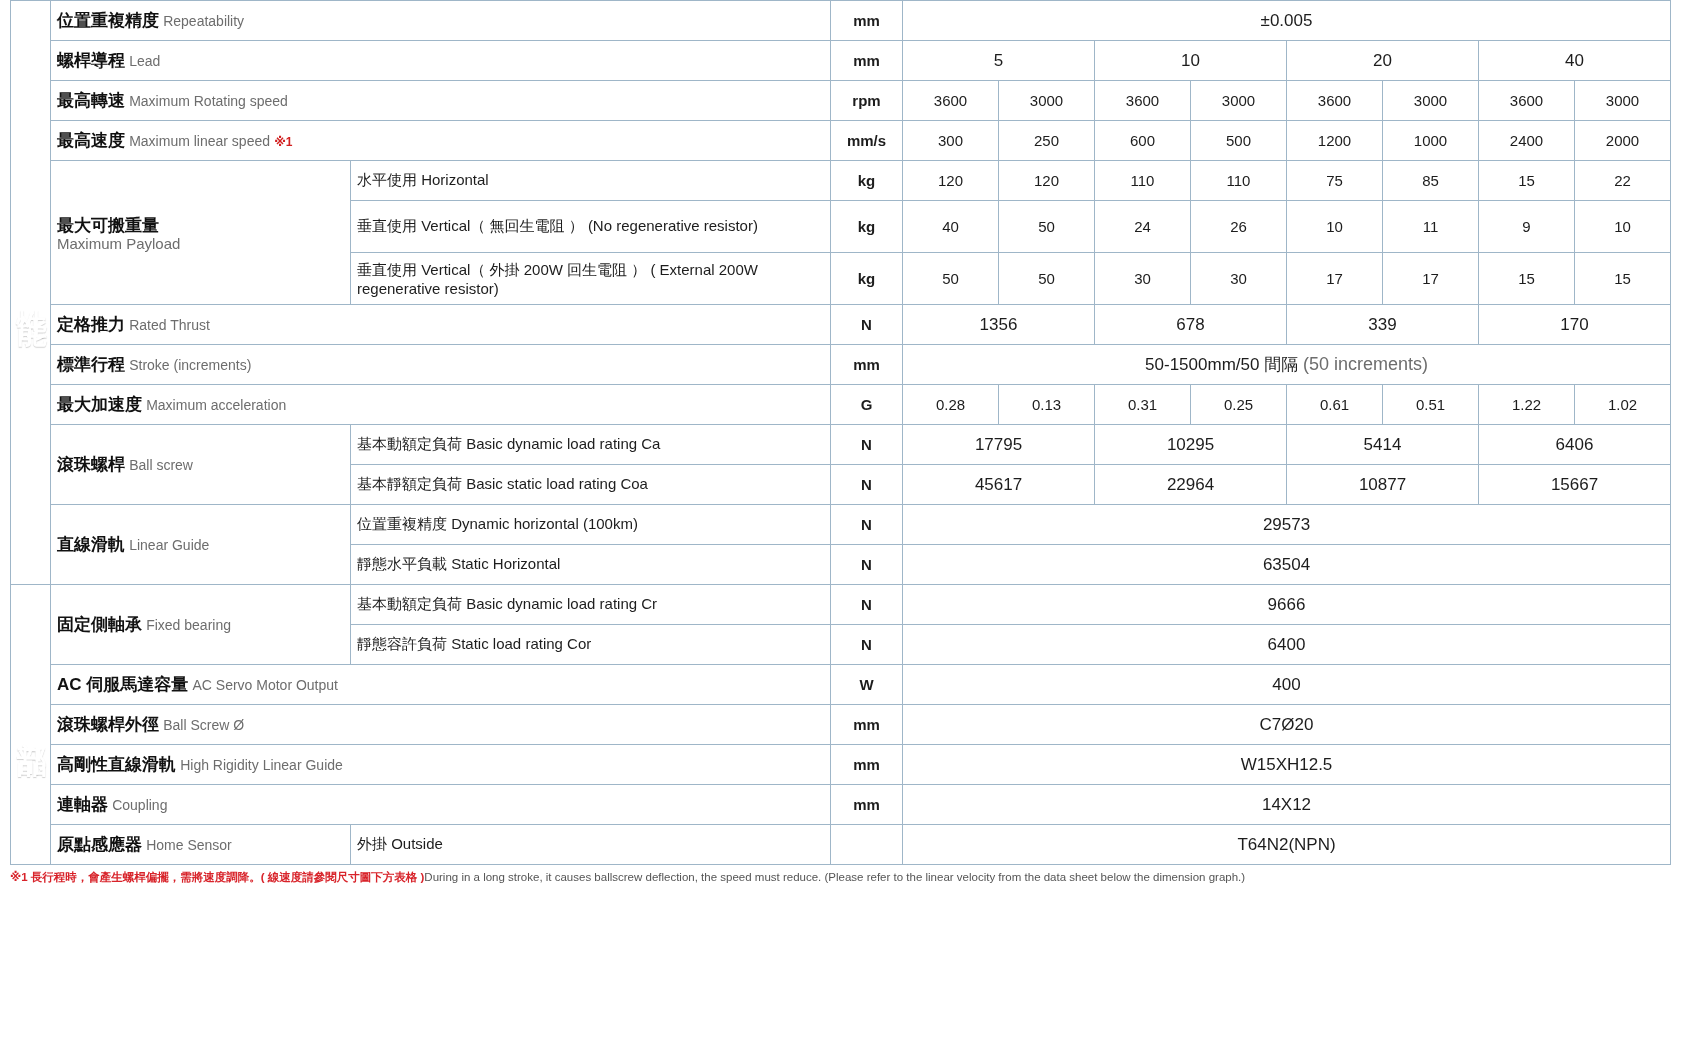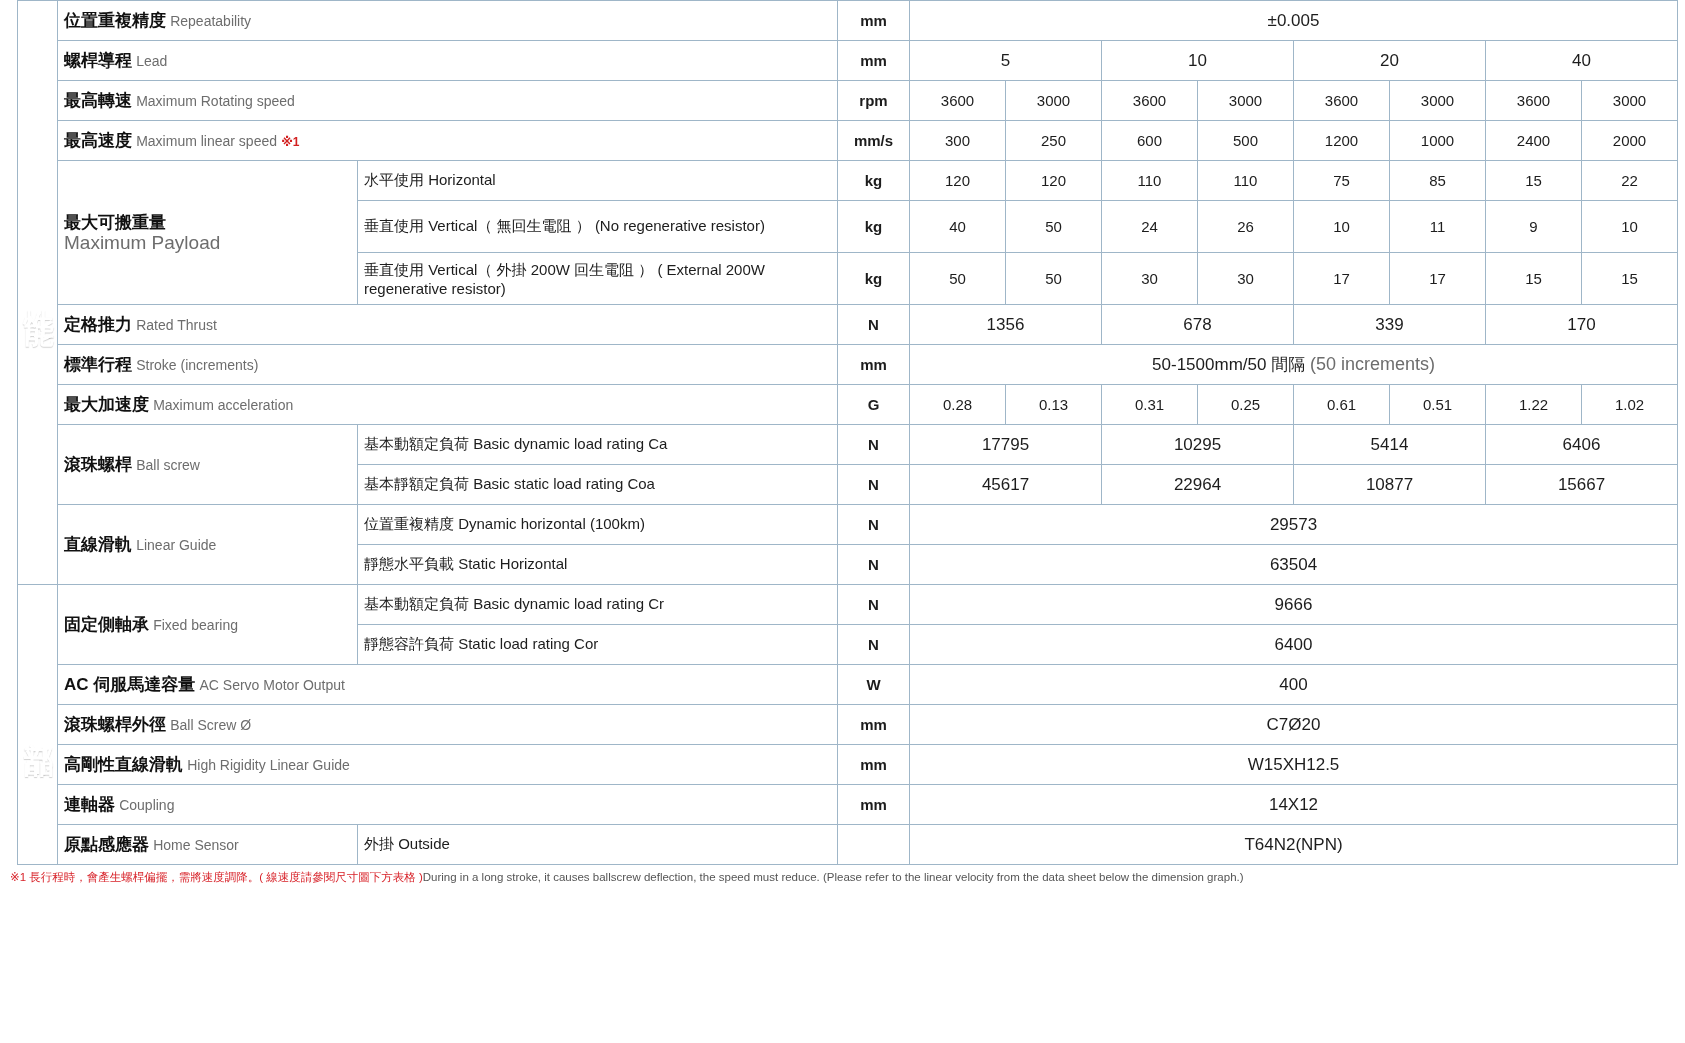--- a/index.html
+++ b/index.html
@@ -31,21 +31,20 @@
   }
   .header .hsub{
     font-size:15px;font-weight:bold;color:#333;margin-left:8px;
   }
 
   
   table.spec{
     border-collapse:collapse;
     width:1660px;
     table-layout:fixed;
-    margin-left:7px;
   }
   table.spec td{
     border:1px solid #9fb6c8;
     font-size:15px;
     color:#1d1d1d;
     padding:0 6px;
     vertical-align:middle;
     background:#ffffff;
     height:40px;
     box-sizing:border-box;
@@ -66,39 +65,39 @@
     display:inline-block;
     text-shadow:0 1px 1px rgba(0,0,0,.18);
   }
   td.lbl{
     text-align:left;
     padding-left:14px;
   }
   td.lbl .cn{font-size:17px;font-weight:bold;color:#111;}
   td.lbl .en{font-size:14px;color:#6d6d6d;font-weight:normal;}
   td.lbl .red{color:#d22020;font-size:12px;font-weight:bold;}
-  td.lbl .sub{display:block;font-size:19px;color:#6d6d6d;margin-top:-2px;}
+  td.lbl .sub{display:block;font-size:15px;color:#6d6d6d;margin-top:-2px;}
   td.unit{
     width:72px;text-align:center;font-size:15px;font-weight:bold;color:#222;
   }
   td.val{text-align:center;font-size:16px;color:#111;}
   td.val.big{font-size:17px;}
   td.val .gray{color:#6d6d6d;font-size:18px;}
   td.lbl2{
     text-align:left;padding-left:12px;
   }
 
   
   .foot{
     margin-top:5px;
     font-size:11.5px;
     line-height:1.25;
     color:#3b3b3b;
   }
-  .foot .rd{color:#d8232a;font-weight:normal;}
+  .foot .rd{color:#d8232a;font-weight:bold;}
   .foot .en{color:#555;}
 </style>
 </head>
 <body>
 
 <div class="page">
 
 
   <table class="spec">
     <colgroup>

